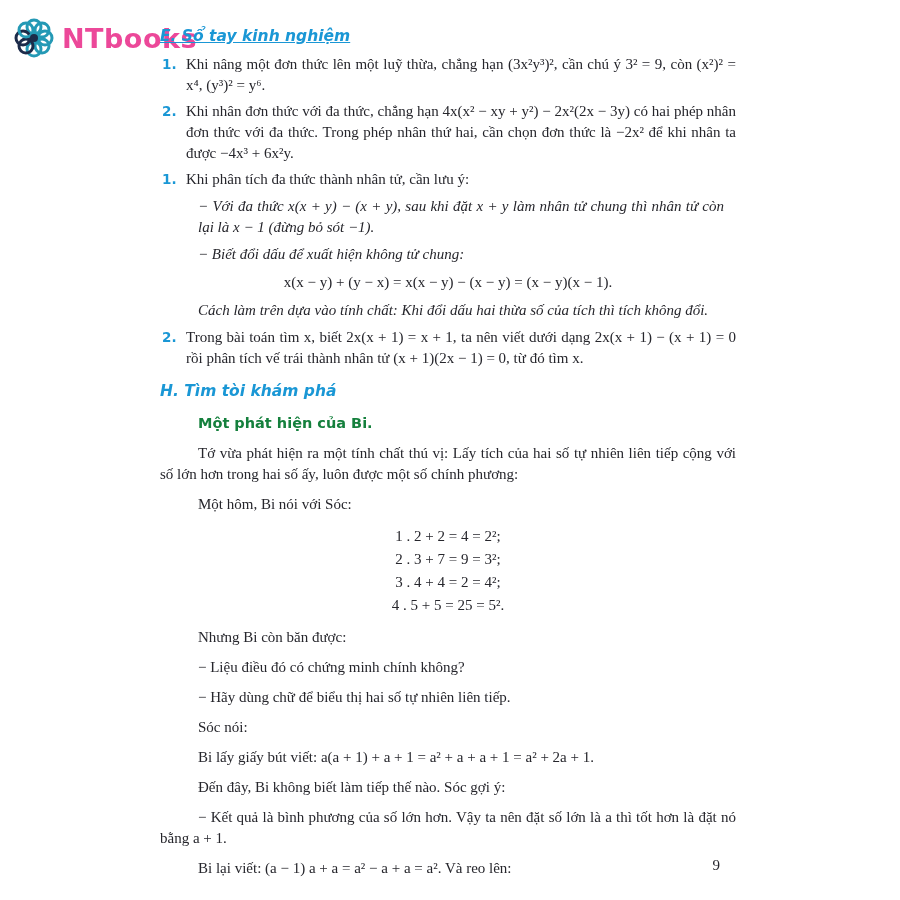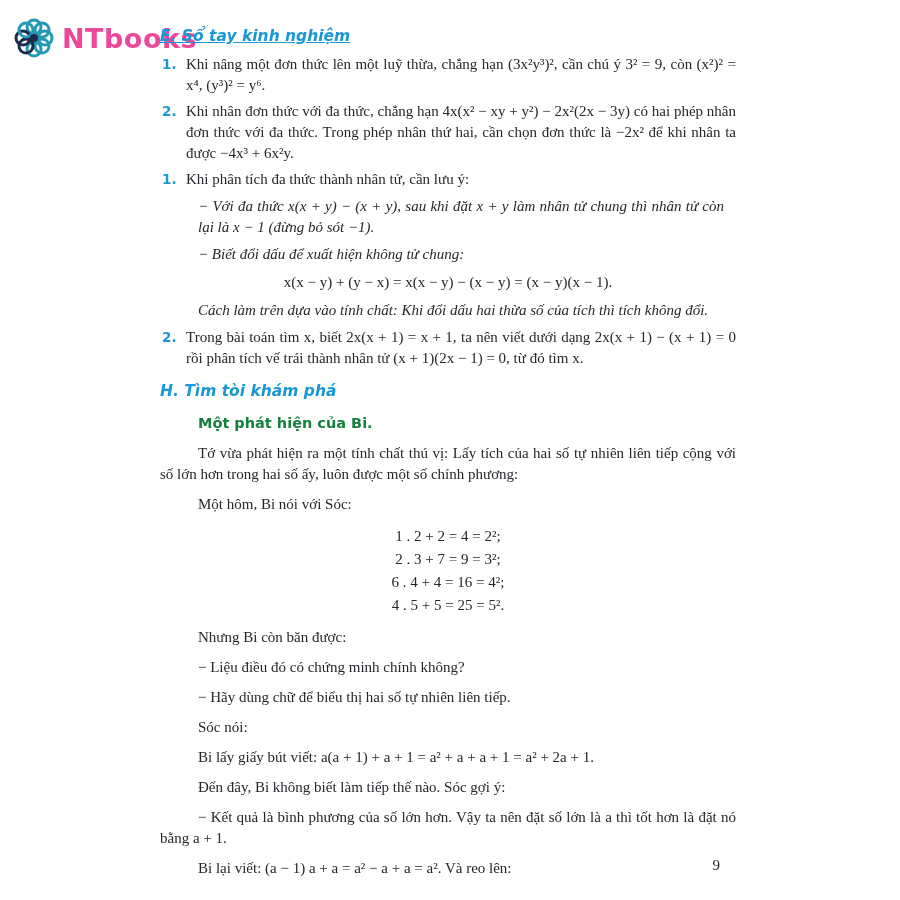--- a/index.html
+++ b/index.html
@@ -149,21 +149,21 @@
 
     <div class="sub-title">Một phát hiện của Bi.</div>
 
     <div class="h-par">Tớ vừa phát hiện ra một tính chất thú vị: Lấy tích của hai số tự nhiên liên tiếp cộng với số lớn hơn trong hai số ấy, luôn được một số chính phương:</div>
     <div class="h-par">Một hôm, Bi nói với Sóc:</div>
 
     <div class="eq-block">
       <div class="eq-inner">
         <div class="eq-line">1 . 2 + 2 = 4 = 2²;</div>
         <div class="eq-line">2 . 3 + 7 = 9 = 3²;</div>
-        <div class="eq-line">6 . 4 + 4 = 16 = 4²;</div>
+        <div class="eq-line">3 . 4 + 4 = 2 = 4²;</div>
         <div class="eq-line">4 . 5 + 5 = 25 = 5².</div>
       </div>
     </div>
 
     <div class="h-par">Nhưng Bi còn băn được:</div>
     <div class="h-par">− Liệu điều đó có chứng minh chính không?</div>
     <div class="h-par">− Hãy dùng chữ để biểu thị hai số tự nhiên liên tiếp.</div>
     <div class="h-par">Sóc nói:</div>
     <div class="h-par">Bi lấy giấy bút viết: a(a + 1) + a + 1 = a² + a + a + 1 = a² + 2a + 1.</div>
     <div class="h-par">Đến đây, Bi không biết làm tiếp thế nào. Sóc gợi ý:</div>

